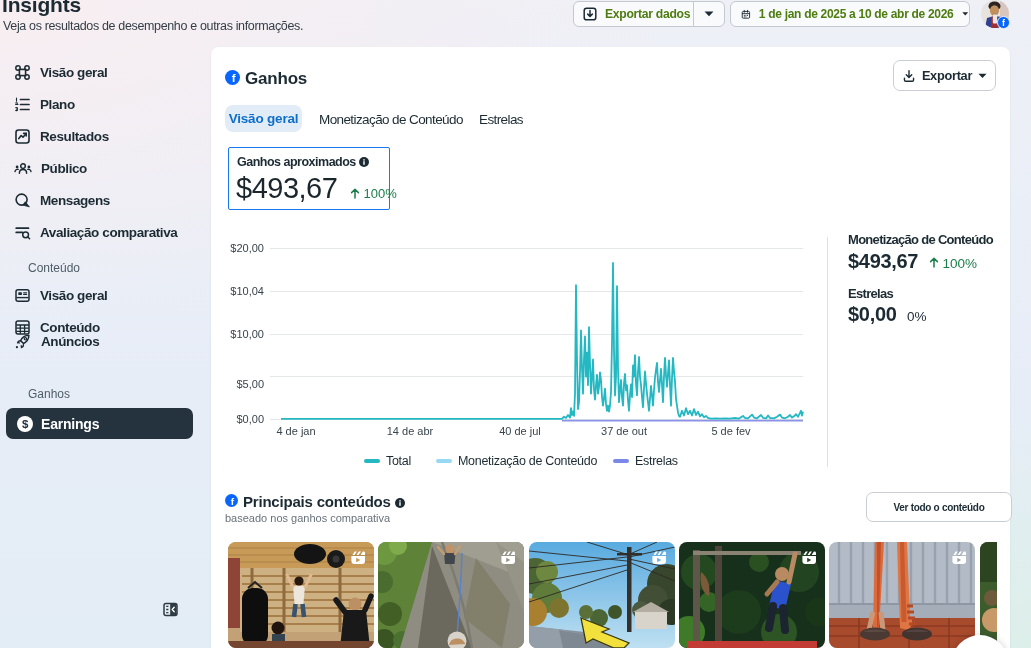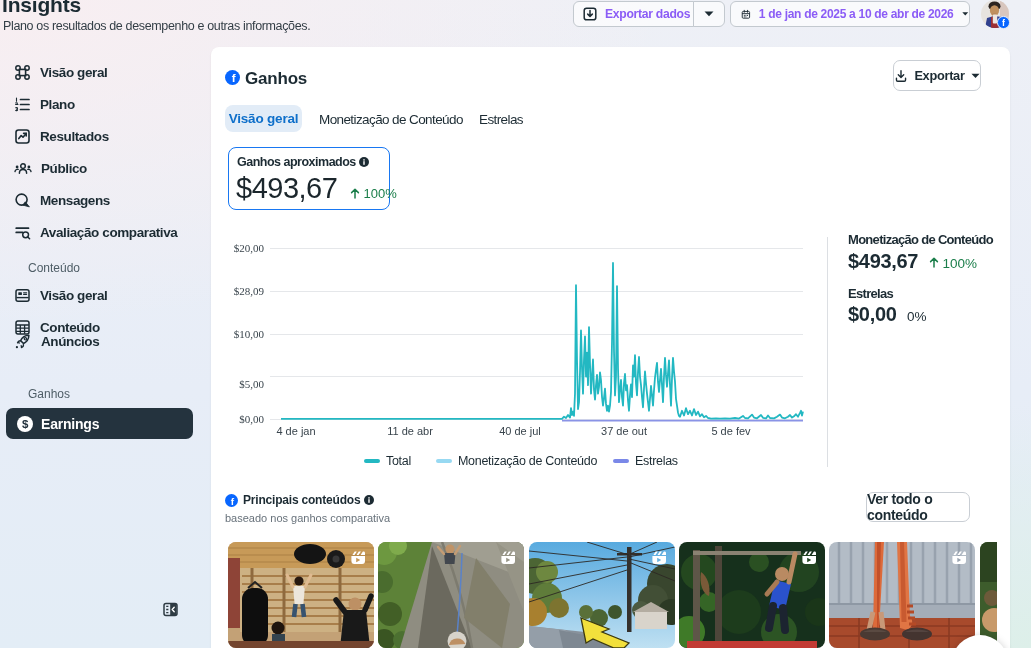--- a/index.html
+++ b/index.html
@@ -8,69 +8,69 @@
   font-family:"Liberation Sans", sans-serif;
   color:#1c2b33;
   background:radial-gradient(130% 100% at 0% 0%, #f8eef1 0%, rgba(248,238,241,0) 50%), radial-gradient(60% 50% at 100% 100%, #ddefe9 0%, rgba(221,239,233,0) 75%), linear-gradient(180deg, #eef0f6 0%, #e7edf7 60%, #e3edf6 100%); background-color:#ebeff5;
   position:relative;
 }
 .abs { position:absolute; }
 h1.title { position:absolute; left:2px; top:-7px; font-size:21px; font-weight:700; letter-spacing:-0.2px; }
 .subtitle { position:absolute; left:3px; top:19px; font-size:12.5px; color:#333e46; letter-spacing:-0.35px; }
 
 
-.tbtn { position:absolute; top:1px; height:26px; border:1px solid #c3c9cf; border-radius:6px; background:rgba(255,255,255,0.65); display:flex; align-items:center; font-size:12.5px; font-weight:700; color:#8b5cf6; white-space:nowrap; letter-spacing:-0.3px; }
+.tbtn { position:absolute; top:1px; height:26px; border:1px solid #c3c9cf; border-radius:6px; background:rgba(255,255,255,0.65); display:flex; align-items:center; font-size:12.5px; font-weight:700; color:#4d7c0f; white-space:nowrap; letter-spacing:-0.3px; }
 .splitL { left:573px; width:121px; border-top-right-radius:0; border-bottom-right-radius:0; padding-left:8px; font-size:12.2px; }
 .splitR { left:693px; width:32px; border-top-left-radius:0; border-bottom-left-radius:0; justify-content:center; }
 .datebtn { left:730px; width:240px; padding-left:10px; font-size:12px; }
 .avbadge { position:absolute; left:997px; top:16px; width:12.5px; height:12.5px; border-radius:50%; background:#0866ff; border:1.5px solid #e9eef5; }
 .avbadge svg { position:absolute; left:0; top:0; }
 
 
 .navitem { position:absolute; left:14px; display:flex; align-items:center; gap:9px; font-size:13.5px; font-weight:700; letter-spacing:-0.4px; color:#1c2b33; height:20px; }
 .navlabel { position:absolute; left:28px; font-size:12px; color:#4e5d66; }
 .earn { position:absolute; left:6px; top:408px; width:187px; height:31px; background:#24333e; border-radius:7px; display:flex; align-items:center; padding-left:11px; gap:8px; color:#fff; font-size:14px; font-weight:700; letter-spacing:-0.2px; }
 .dollaricon { width:16px; height:16px; border-radius:50%; background:#fff; color:#24333e; font-size:11.5px; font-weight:700; display:flex; align-items:center; justify-content:center; }
 
 
 .card { position:absolute; left:211px; top:47px; width:798.5px; height:620px; background:#fff; border-radius:8px; box-shadow:0 1px 2px rgba(0,0,0,0.08); }
 .ganhos-h { position:absolute; left:245px; top:69px; font-size:17px; font-weight:700; letter-spacing:-0.2px; }
-.exportbtn { position:absolute; left:893px; top:60px; width:88px; height:31px; background:#fff; border:1px solid #c9ced4; border-radius:7px; display:flex; align-items:center; justify-content:center; gap:6px; font-size:12.8px; font-weight:700; letter-spacing:-0.3px; }
+.exportbtn { position:absolute; left:893px; top:60px; width:103px; height:31px; background:#fff; border:1px solid #c9ced4; border-radius:7px; display:flex; align-items:center; justify-content:center; gap:6px; font-size:12.8px; font-weight:700; letter-spacing:-0.3px; }
 .tabpill { position:absolute; left:225px; top:105px; width:77px; height:27px; background:#e2ecf7; border-radius:8px; display:flex; align-items:center; justify-content:center; font-size:13.5px; font-weight:700; color:#0e6fca; letter-spacing:-0.2px; }
 .tab { position:absolute; top:112px; font-size:13.5px; color:#1c2b33; letter-spacing:-0.6px; white-space:nowrap; }
-.approxbox { position:absolute; left:228px; top:147px; width:162px; height:63px; border:1.5px solid #1877f2; border-radius:8px; background:#fff; }
+.approxbox { position:absolute; left:228px; top:147px; width:162px; height:63px; border:1.5px solid #1877f2; border-radius:2px; background:#fff; }
 .approx-t { position:absolute; left:8px; top:7px; font-size:12.5px; font-weight:700; letter-spacing:-0.5px; }
 .approx-v { position:absolute; left:7px; top:24px; font-size:29px; font-weight:400; letter-spacing:-0.5px; color:#1b262c; }
 .approx-pct { position:absolute; left:121px; top:38px; font-size:13px; color:#1b7e4a; font-weight:400; white-space:nowrap; }
 
 
 .gline { position:absolute; left:270px; width:533px; height:1px; background:#e5e7ea; }
-.ylab { position:absolute; width:42px; text-align:right; font-size:11px; color:#39444c;font-family:Liberation Serif, serif; }
+.ylab { position:absolute; width:42px; text-align:right; font-size:11px; color:#39444c; }
 .xlab { position:absolute; width:70px; text-align:center; font-size:11px; color:#39444c; top:425px; }
 .legend { position:absolute; top:454px; display:flex; align-items:center; gap:6px; font-size:12.5px; color:#1c2b33; letter-spacing:-0.3px; white-space:nowrap; }
 .dash { width:16px; height:4px; border-radius:2px; }
 .vdivider { position:absolute; left:827px; top:237px; width:1px; height:230px; background:#dcdfe3; }
 
 
 .rp-t { position:absolute; left:848px; font-size:13px; font-weight:700; letter-spacing:-0.7px; }
 .rp-v { position:absolute; left:848px; font-size:20px; font-weight:700; letter-spacing:-0.3px; }
 .rp-pct { font-size:13.5px; font-weight:400; color:#1b7e4a; letter-spacing:0; }
 
 
-.princ-h { position:absolute; left:243px; top:493px; font-size:12px; font-weight:700; letter-spacing:-0.2px; }
+.princ-h { position:absolute; left:243px; top:493px; font-size:15px; font-weight:700; letter-spacing:-0.2px; }
 .princ-sub { position:absolute; left:225px; top:512px; font-size:11px; color:#68727b; }
-.verbtn { position:absolute; left:866px; top:492px; width:104px; height:30px; background:#fff; border:1px solid #c9ced4; border-radius:7px; display:flex; align-items:center; justify-content:center; font-size:14px; font-weight:700; letter-spacing:-0.3px; }
+.verbtn { position:absolute; left:866px; top:492px; width:146px; height:30px; background:#fff; border:1px solid #c9ced4; border-radius:7px; display:flex; align-items:center; justify-content:center; font-size:10px; font-weight:700; letter-spacing:-0.3px; }
 .thumb { position:absolute; top:542px; width:146px; height:106px; border-radius:8px; overflow:hidden; }
 .reels { position:absolute; top:8px; right:9px; }
 .fab { position:absolute; left:952px; top:635px; width:56px; height:56px; border-radius:50%; background:#fff; box-shadow:0 2px 8px rgba(0,0,0,0.25); }
 </style>
 </head>
 <body>
 <h1 class="title">Insights</h1>
-<div class="subtitle">Plano os resultados de desempenho e outras informações.</div>
+<div class="subtitle">Veja os resultados de desempenho e outras informações.</div>
 
 <div class="tbtn splitL">
   <svg width="16" height="16" viewBox="0 0 16 16" style="margin-right:7px">
       <rect x="2.2" y="2.2" width="11.6" height="11.6" rx="2.4" fill="none" stroke="#1c2b33" stroke-width="1.5"></rect>
       <path d="M8 4.6 V10.2 M5.7 8.1 L8 10.4 L10.3 8.1" fill="none" stroke="#1c2b33" stroke-width="1.5" stroke-linecap="round" stroke-linejoin="round"></path>
     </svg>
   Exportar dados
 </div>
 <div class="tbtn splitR">
   <svg width="10" height="6" viewBox="0 0 10 6">
@@ -231,26 +231,26 @@
         <path d="M5 10 V1.4 M1.6 4.6 L5 1.2 L8.4 4.6" fill="none" stroke="#1b7e4a" stroke-width="1.5" stroke-linecap="round" stroke-linejoin="round"></path>
       </svg> 100%</div>
 </div>
 
 <div class="gline" style="top:248px"></div>
 <div class="gline" style="top:291px"></div>
 <div class="gline" style="top:334px"></div>
 <div class="gline" style="top:376px"></div>
 <div class="gline" style="top:419px"></div>
 <div class="ylab" style="left:222px; top:242px">$20,00</div>
-<div class="ylab" style="left:222px; top:285px">$28,09</div>
+<div class="ylab" style="left:222px; top:285px">$10,04</div>
 <div class="ylab" style="left:222px; top:328px">$10,00</div>
 <div class="ylab" style="left:222px; top:378px">$5,00</div>
 <div class="ylab" style="left:222px; top:413px">$0,00</div>
 <div class="xlab" style="left:261px">4 de jan</div>
-<div class="xlab" style="left:375px">11 de abr</div>
+<div class="xlab" style="left:375px">14 de abr</div>
 <div class="xlab" style="left:485px">40 de jul</div>
 <div class="xlab" style="left:589px">37 de out</div>
 <div class="xlab" style="left:696px">5 de fev</div>
 
 <svg class="abs" style="left:270px; top:240px" width="540" height="190" viewBox="0 0 540 190">
   <path d="M292,180.6 H533" fill="none" stroke="#8a93e6" stroke-width="1.7"></path>
   <path d="M11.0,178.8 L292.0,178.8 L294.0,176.7 L296.0,178.0 L298.0,175.0 L300.0,177.6 L301.0,168.2 L302.0,175.0 L303.0,171.6 L304.0,175.9 L305.0,153.7 L306.0,45.2 L307.0,119.5 L308.0,169.1 L309.0,162.2 L310.0,132.3 L311.0,90.5 L312.0,128.1 L313.0,153.7 L314.0,119.5 L315.0,96.5 L316.0,136.6 L317.0,112.7 L318.0,145.1 L319.0,87.1 L320.0,123.8 L321.0,153.7 L322.0,136.6 L323.0,119.5 L324.0,149.4 L325.0,159.7 L326.0,145.1 L327.0,134.9 L328.0,153.7 L329.0,146.8 L330.0,132.3 L331.0,140.0 L332.0,157.1 L333.0,165.6 L334.0,157.9 L335.0,148.6 L336.0,163.9 L337.0,170.8 L338.0,165.6 L339.0,171.6 L340.0,165.6 L341.0,152.0 L342.0,102.4 L343.0,23.0 L344.0,111.0 L345.0,155.4 L346.0,136.6 L347.0,46.1 L348.0,128.1 L349.0,162.2 L350.0,149.4 L351.0,140.0 L352.0,157.1 L353.0,165.6 L354.0,143.4 L355.0,134.0 L356.0,150.3 L357.0,145.1 L358.0,160.5 L359.0,170.8 L360.0,155.4 L361.0,144.3 L362.0,157.1 L363.0,125.5 L364.0,136.6 L365.0,115.2 L366.0,143.4 L367.0,155.4 L368.0,132.3 L369.0,117.0 L370.0,136.6 L371.0,145.1 L372.0,157.1 L373.0,167.3 L374.0,148.6 L375.0,131.5 L376.0,143.4 L377.0,153.7 L378.0,162.2 L379.0,170.8 L380.0,158.8 L381.0,146.0 L382.0,155.4 L383.0,165.6 L384.0,150.3 L385.0,137.5 L386.0,129.8 L387.0,122.9 L388.0,141.7 L389.0,152.0 L390.0,140.0 L391.0,128.9 L392.0,145.1 L393.0,162.2 L394.0,136.6 L395.0,117.8 L396.0,134.9 L397.0,146.8 L398.0,133.2 L399.0,120.4 L400.0,145.1 L401.0,165.6 L402.0,138.3 L403.0,117.8 L404.0,131.5 L405.0,141.7 L406.0,158.8 L407.0,165.6 L408.0,172.5 L409.0,175.9 L410.0,176.7 L412.0,170.8 L414.0,175.5 L416.0,168.2 L418.0,174.2 L420.0,170.8 L422.0,175.5 L424.0,169.1 L426.0,175.0 L428.0,171.6 L430.0,176.3 L432.0,174.2 L434.0,177.2 L436.0,175.9 L438.0,178.0 L441.0,178.6 L446.0,178.3 L450.0,178.7 L455.0,178.4 L460.0,178.6 L465.0,178.0 L469.0,178.6 L473.0,175.9 L475.0,178.0 L478.0,178.4 L482.0,174.6 L484.0,177.6 L487.0,178.3 L491.0,175.0 L493.0,177.8 L496.0,178.4 L498.0,175.5 L500.0,178.0 L504.0,178.4 L507.0,176.7 L510.0,174.6 L512.0,177.6 L515.0,178.3 L518.0,176.7 L520.0,175.0 L522.0,177.6 L524.0,176.3 L526.0,174.2 L528.0,176.7 L530.0,172.9 L531.0,170.8 L532.0,175.5 L533.0,171.6" fill="none" stroke="#23b8c2" stroke-width="1.8" stroke-linejoin="round"></path>
 </svg>
 
 <div class="legend" style="left:364px"><div class="dash" style="background:#23b8c2"></div>Total</div>

